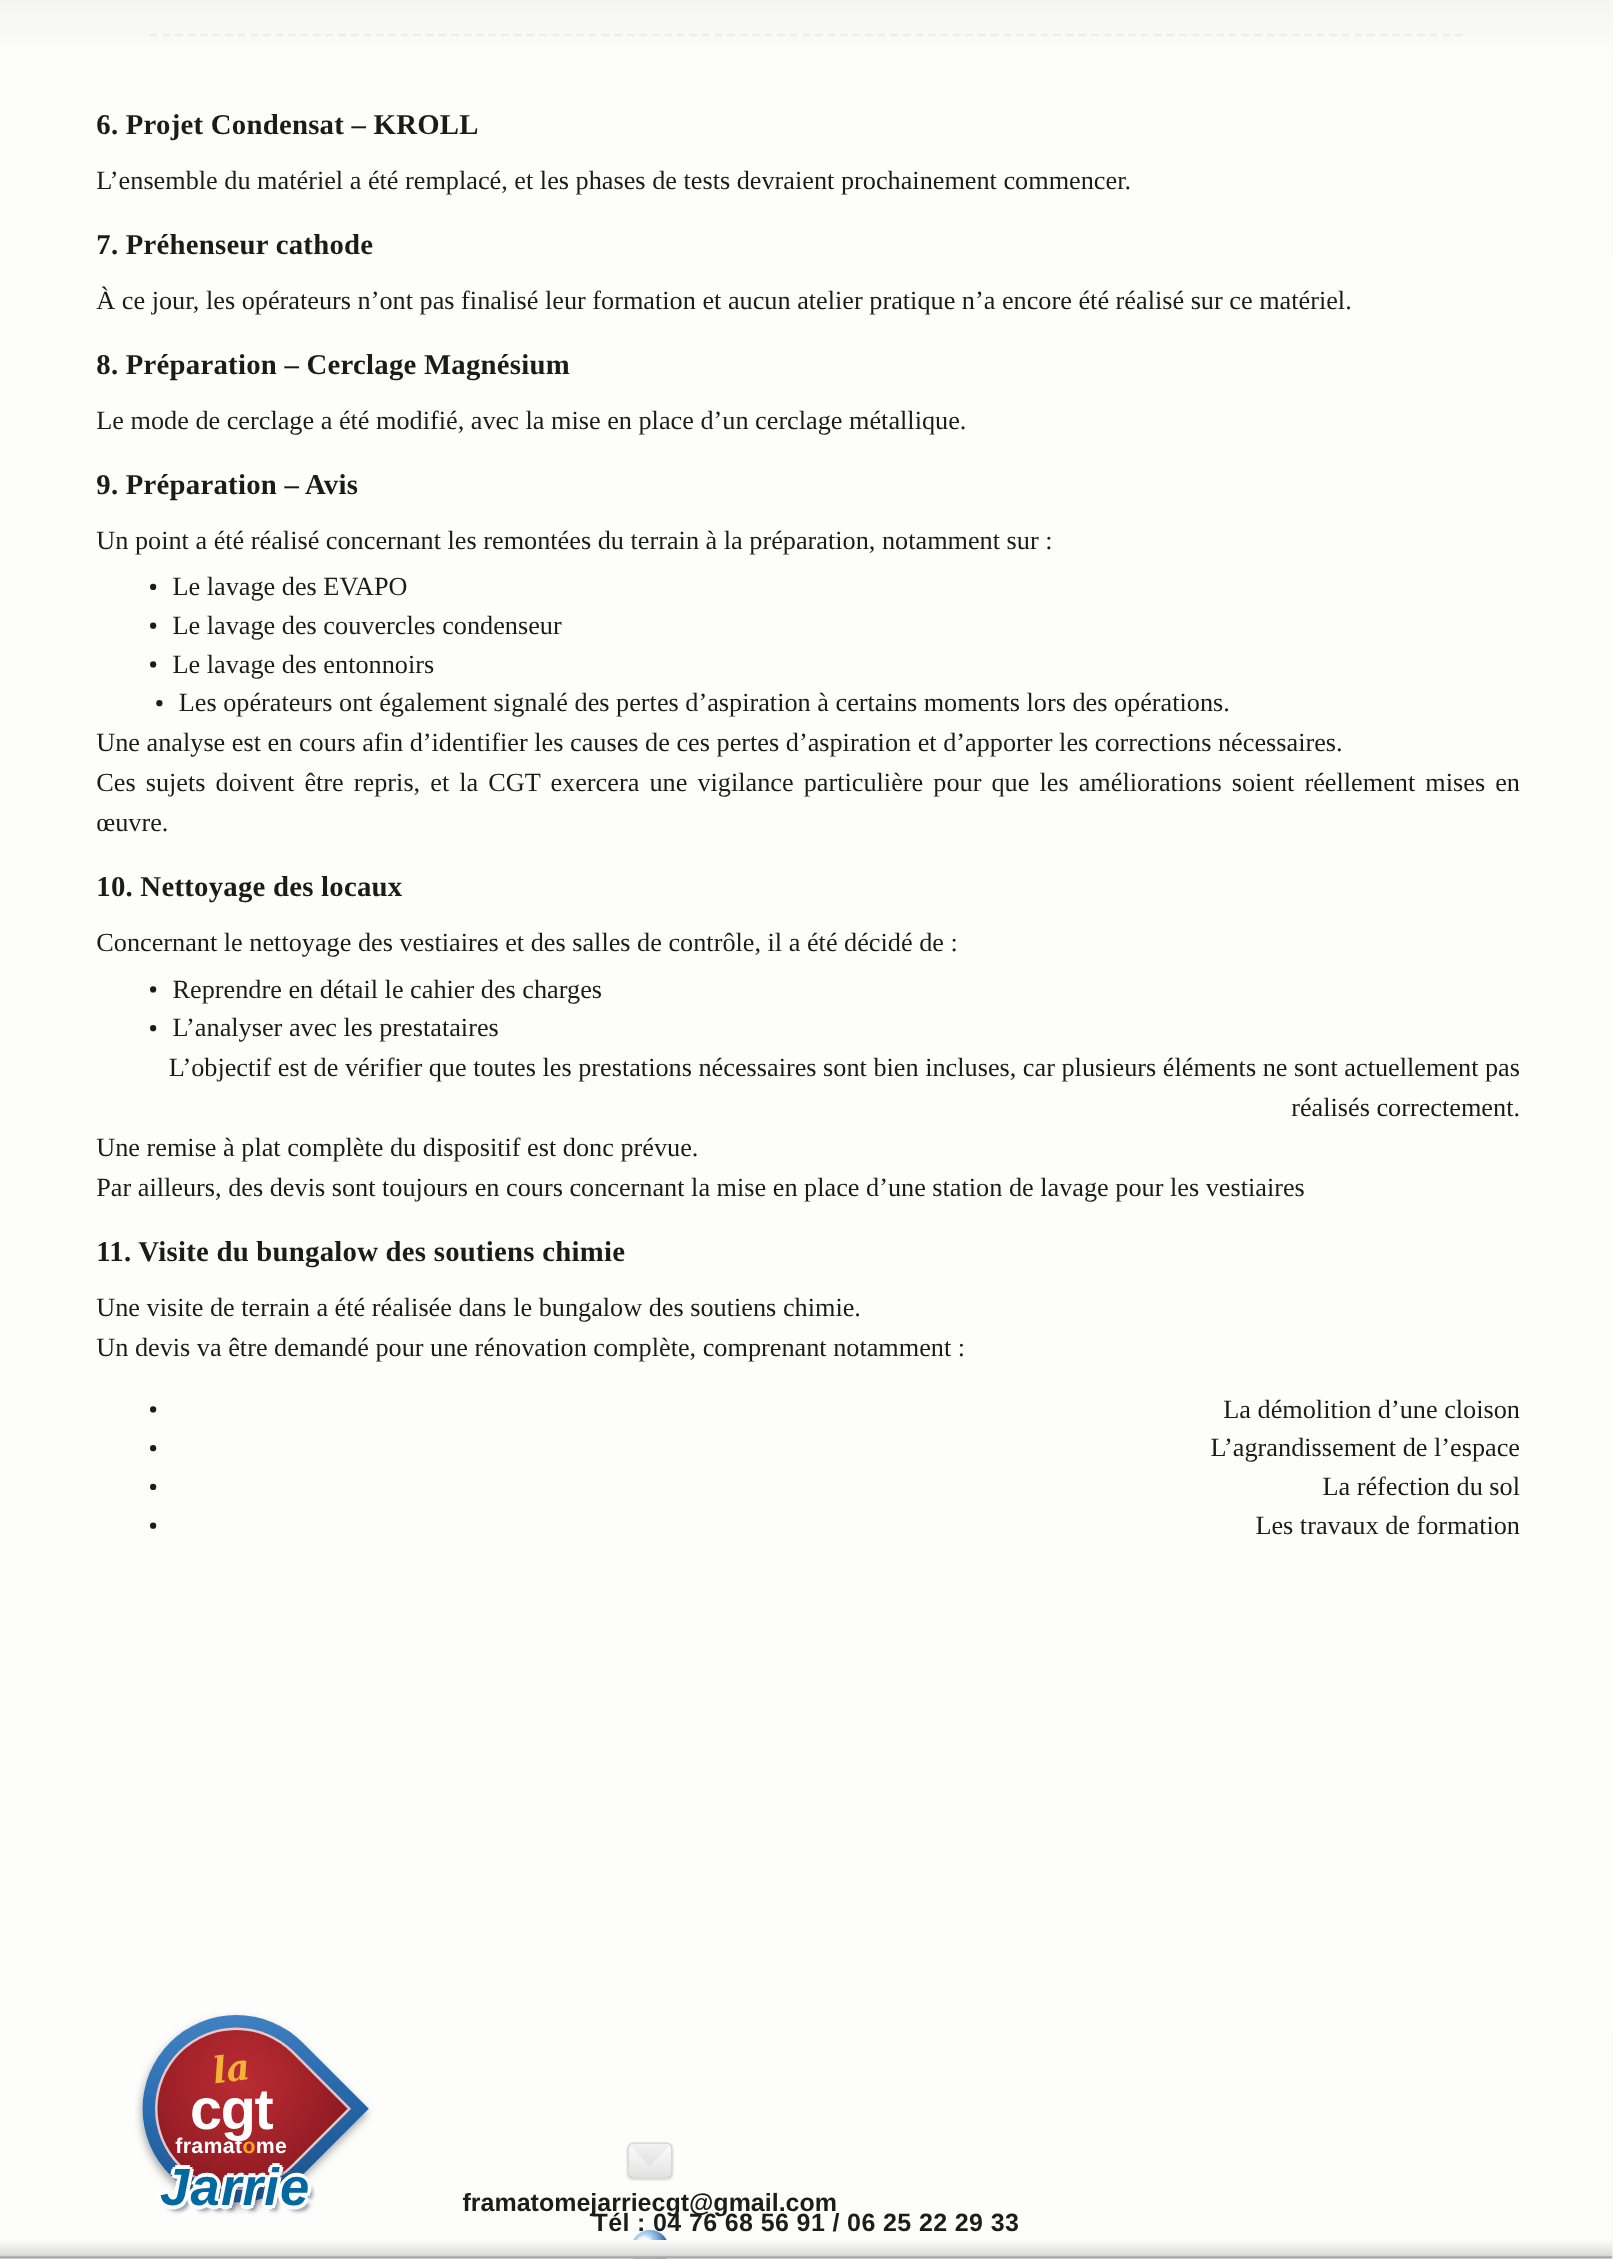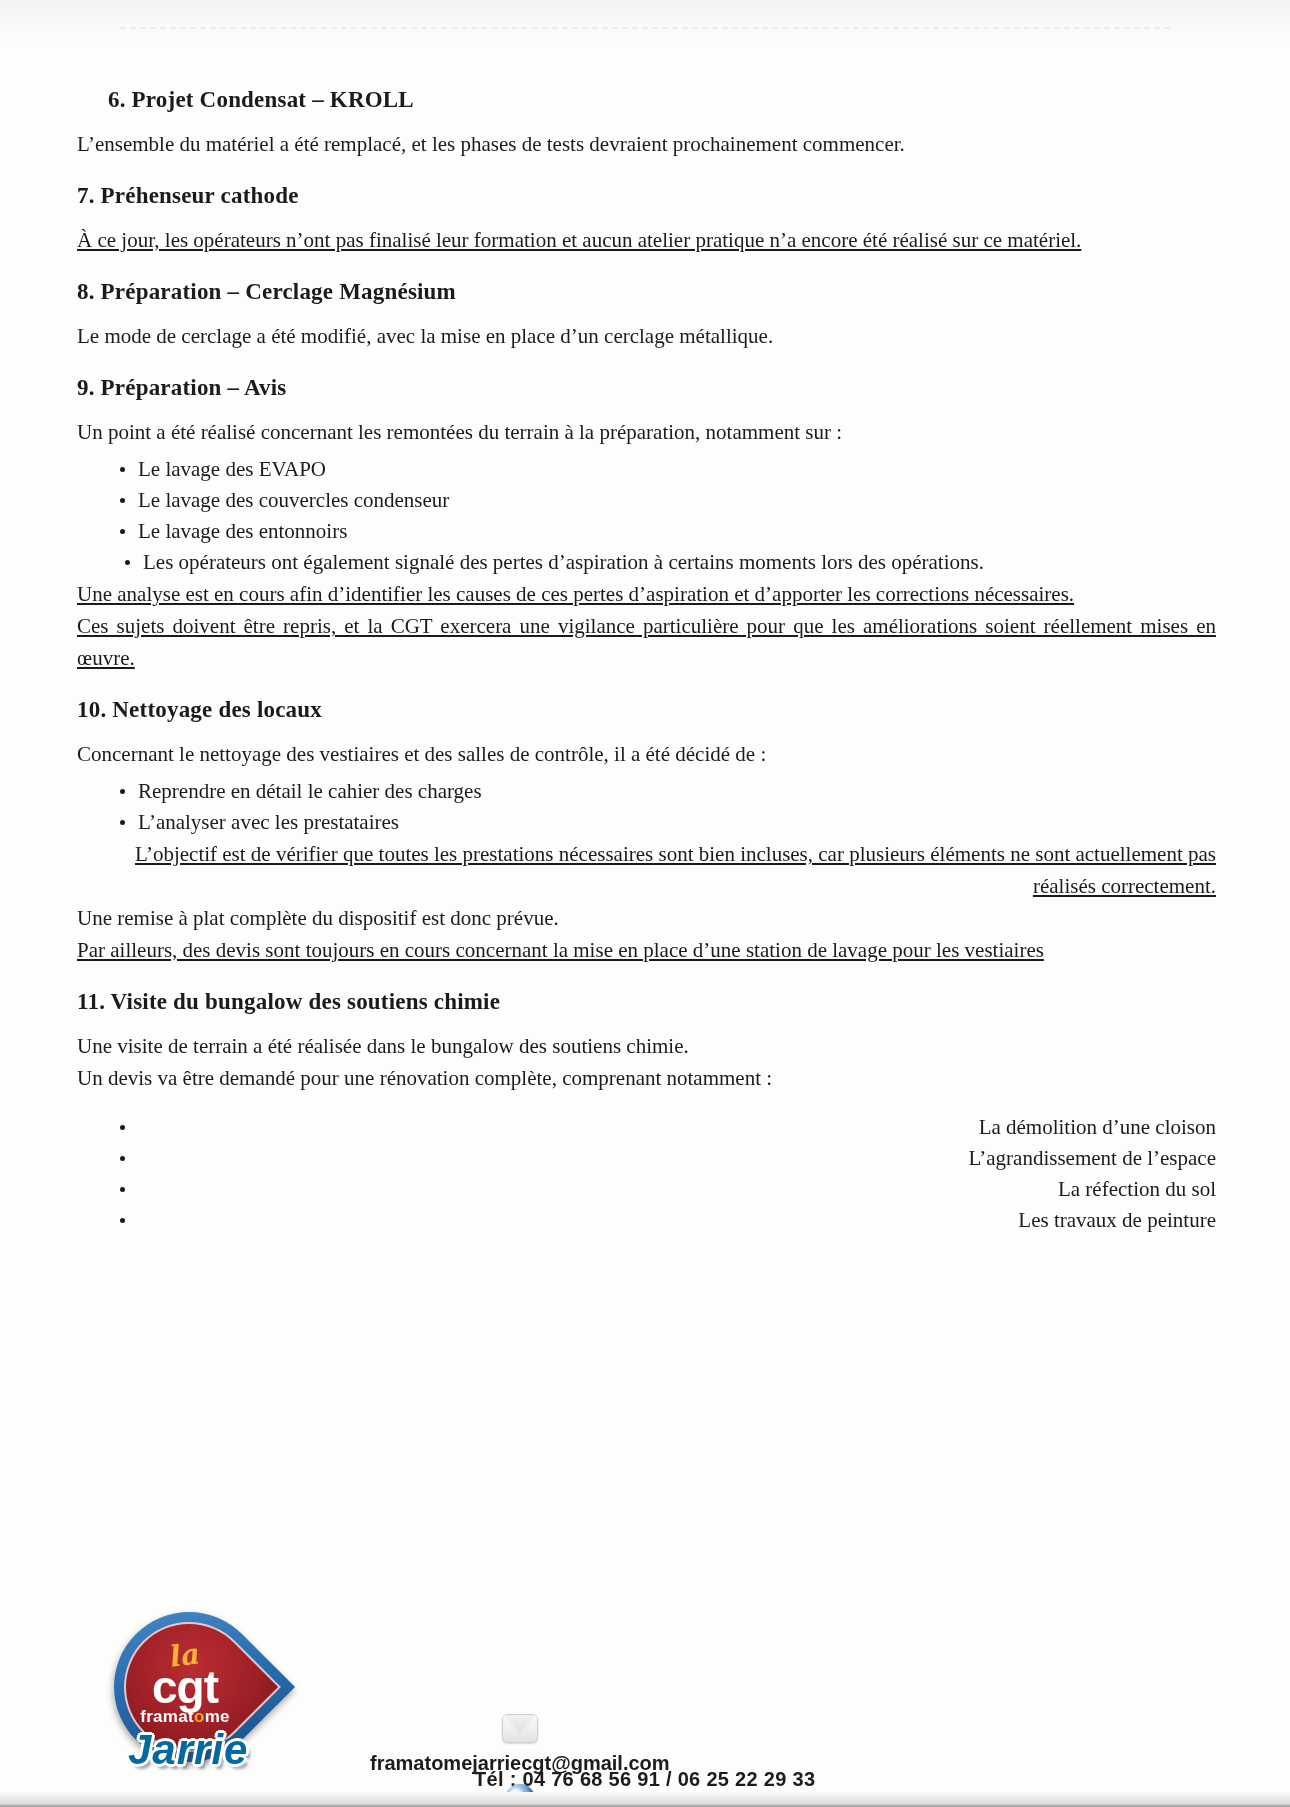--- a/index.html
+++ b/index.html
@@ -22,25 +22,25 @@
     content:""; position:absolute; left:120px; right:120px; top:27px;
     border-top:2px dashed #ededeb;
   }
   .content {
     position:absolute; left:77px; top:86px; width:1139px;
   }
   h2.h {
     font-size:23px; line-height:28px; font-weight:bold;
     margin:22px 0 14px 0; letter-spacing:0.2px;
   }
-  h2.h.first { margin-top:0;margin-left:31px; }
+  h2.h.first { margin-top:0; }
   p.b {
     font-size:21px; line-height:32px; margin:0;
   }
-  .just { text-align:justify;text-decoration:underline; }
+  .just { text-align:justify; }
   .g6  { margin-top:6px; }
   .g18 { margin-top:18px;text-align:right; }
   ul.bl {
     list-style:none; margin:6px 0 0 0; padding:0;
   }
   ul.bl.g18 { margin-top:18px; }
   ul.bl li {
     position:relative; padding-left:61px;
     font-size:21px; line-height:31px; margin:0;
   }
@@ -173,21 +173,21 @@
     <p class="b g6">Une remise à plat complète du dispositif est donc prévue.</p>
     <p class="b just">Par ailleurs, des devis sont toujours en cours concernant la mise en place d’une station de lavage pour les vestiaires</p>
 
     <h2 class="h">11. Visite du bungalow des soutiens chimie</h2>
     <p class="b">Une visite de terrain a été réalisée dans le bungalow des soutiens chimie.</p>
     <p class="b">Un devis va être demandé pour une rénovation complète, comprenant notamment :</p>
     <ul class="bl g18">
       <li>La démolition d’une cloison</li>
       <li>L’agrandissement de l’espace</li>
       <li>La réfection du sol</li>
-      <li>Les travaux de peinture</li>
+      <li>Les travaux de formation</li>
     </ul>
   </main>
 
   <div class="logo">
     <div class="pin">
       <div class="pin-inner"></div>
       <div class="pin-content">
         <div class="logo-la">la</div>
         <div class="logo-cgt">cgt</div>
         <div class="logo-fram"><span>framat</span><span class="o">o</span><span>me</span></div>

